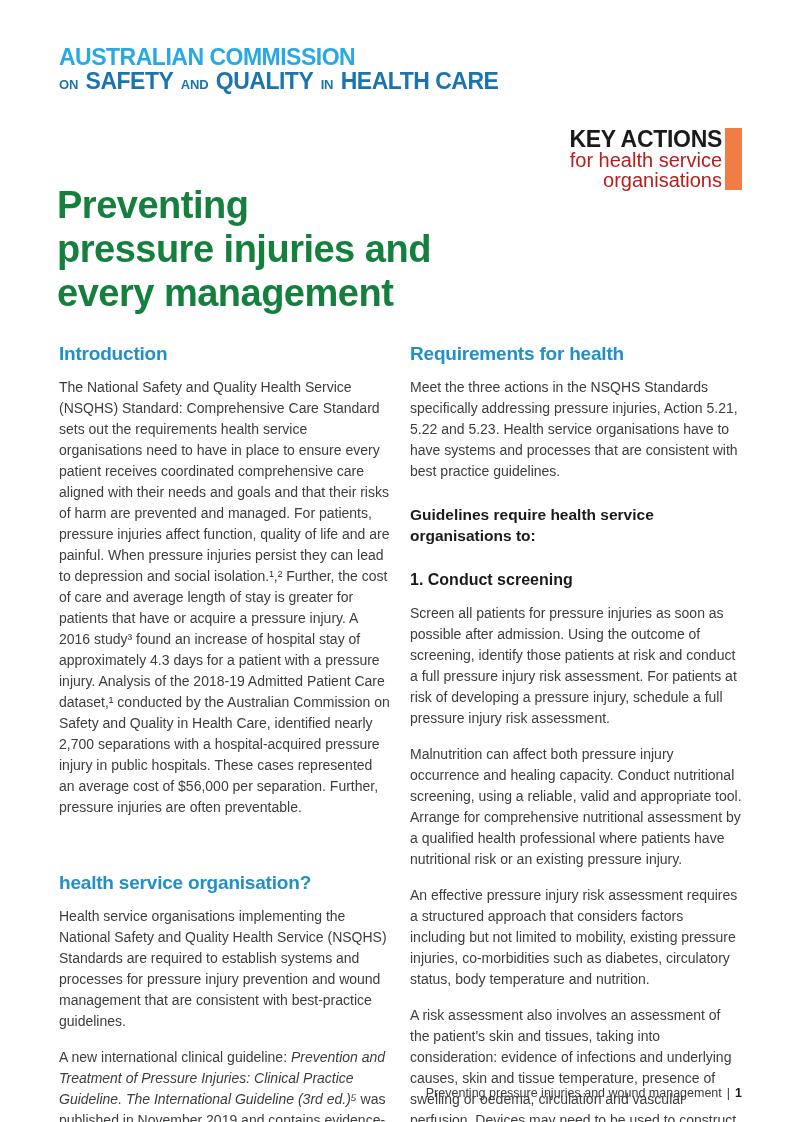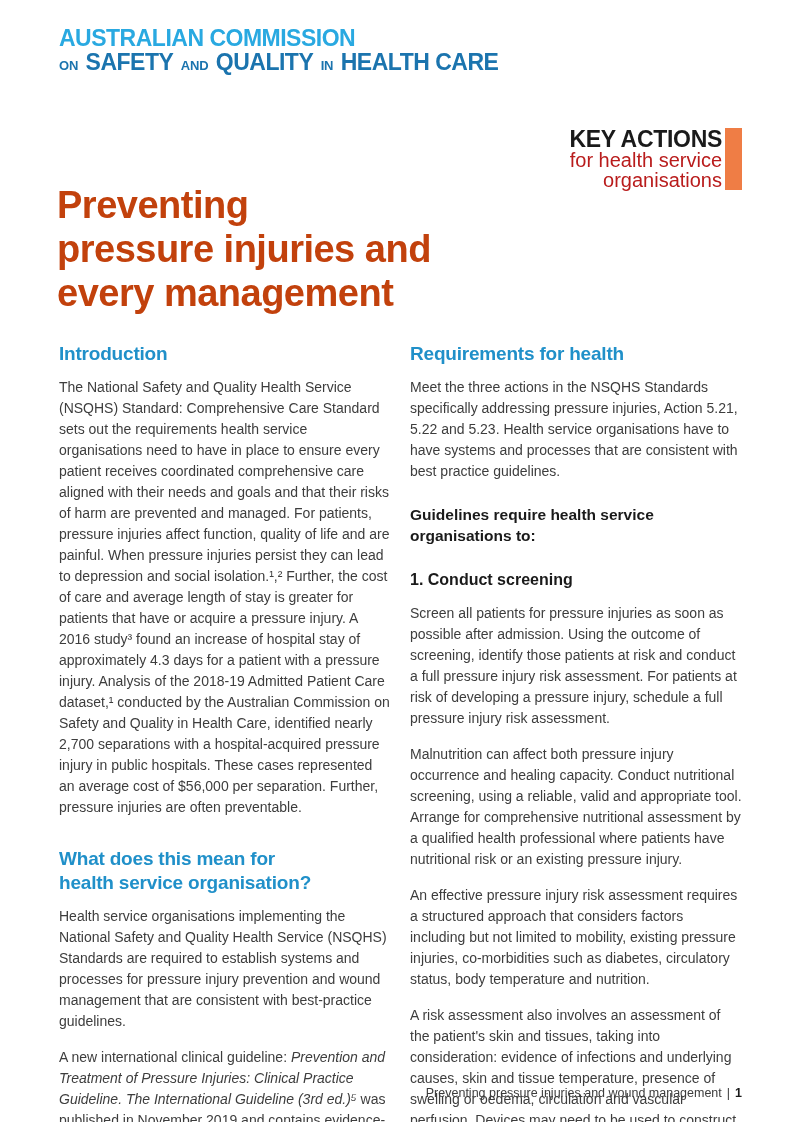--- a/index.html
+++ b/index.html
@@ -9,21 +9,21 @@
   .page {
     position: relative;
     width: 792px;
     height: 1122px;
     margin: 0 auto;
     background: #ffffff;
     overflow: hidden;
   }
 
   
-  .logo { position: absolute; left: 59px; top: 26px; }
+  .logo { position: absolute; left: 59px; top: 45px; }
   .logo-line1 {
     font-size: 23px; font-weight: 700; letter-spacing: -0.5px;
     color: #29A9E1; line-height: 24px;
   }
   .logo-line2 { color: #1B74AE; line-height: 24px; white-space: nowrap; }
   .logo-line2 .lg { font-size: 23px; font-weight: 700; letter-spacing: -0.5px; }
   .logo-line2 .sm { font-size: 13px; font-weight: 700; letter-spacing: -0.2px; }
   .logo-line2 span { margin-right: 3px; }
   .logo-line2 span:last-child { margin-right: 0; }
 
@@ -34,21 +34,21 @@
   }
   .ka-text { text-align: right; padding-right: 3px; }
   .ka-title { font-size: 23px; font-weight: 800; color: #1A1A1A; line-height: 22px; letter-spacing: -0.3px; }
   .ka-sub { font-size: 20px; font-weight: 400; color: #b91c1c; line-height: 20px; }
   .ka-bar { width: 17px; background: #EF7D45; }
 
   
   .doc-title {
     position: absolute; left: 57px; top: 183px;
     font-size: 38px; font-weight: 700; line-height: 44px;
-    color: #c2410c; letter-spacing: -0.5px;
+    color: #15803d; letter-spacing: -0.5px;
   }
 
   
   .columns {
     position: absolute; left: 59px; top: 342px;
     width: 683px;
     display: flex; gap: 19px;
   }
   .col { width: 332px; }
 
@@ -115,21 +115,21 @@
 
   <div class="columns">
 
     <div class="col">
       <h2 class="section-heading">Introduction</h2>
       <p>The National Safety and Quality Health Service (NSQHS) Standard: Comprehensive Care Standard sets out the requirements health service organisations need to have in place to ensure every patient receives coordinated comprehensive care aligned with their needs and goals and that their risks of harm are prevented and managed. For patients, pressure injuries affect function, quality of life and are painful. When pressure injuries persist they can lead to depression and social isolation.¹,² Further, the cost of care and average length of stay is greater for patients that have or acquire a pressure injury. A 2016 study³ found an increase of hospital stay of approximately 4.3 days for a patient with a pressure injury. Analysis of the 2018-19 Admitted Patient Care dataset,¹ conducted by the Australian Commission on Safety and Quality in Health Care, identified nearly 2,700 separations with a hospital-acquired pressure injury in public hospitals. These cases represented an average cost of $56,000 per separation. Further, pressure injuries are often preventable.</p>
 
       <div class="spacer-section"></div>
 
       <h2 class="section-heading">
-        <span>What does this mean for</span><br>
+        <br>
         <span>health service organisation?</span>
       </h2>
       <p>Health service organisations implementing the National Safety and Quality Health Service (NSQHS) Standards are required to establish systems and processes for pressure injury prevention and wound management that are consistent with best-practice guidelines.</p>
       <p>
         <span>A new international clinical guideline: </span><span class="italic">Prevention and Treatment of Pressure Injuries: Clinical Practice Guideline. The International Guideline (3rd ed.)⁵</span><span> was published in November 2019 and contains evidence-based recommendations and good practice statements for preventing and treating pressure injuries. This resource provides guidance for organisations developing policies, procedures and protocols for preventing, screening, assessing, treating, monitoring and documenting pressure injuries.</span>
       </p>
     </div>
 
     <div class="col">
       <h2 class="section-heading">

